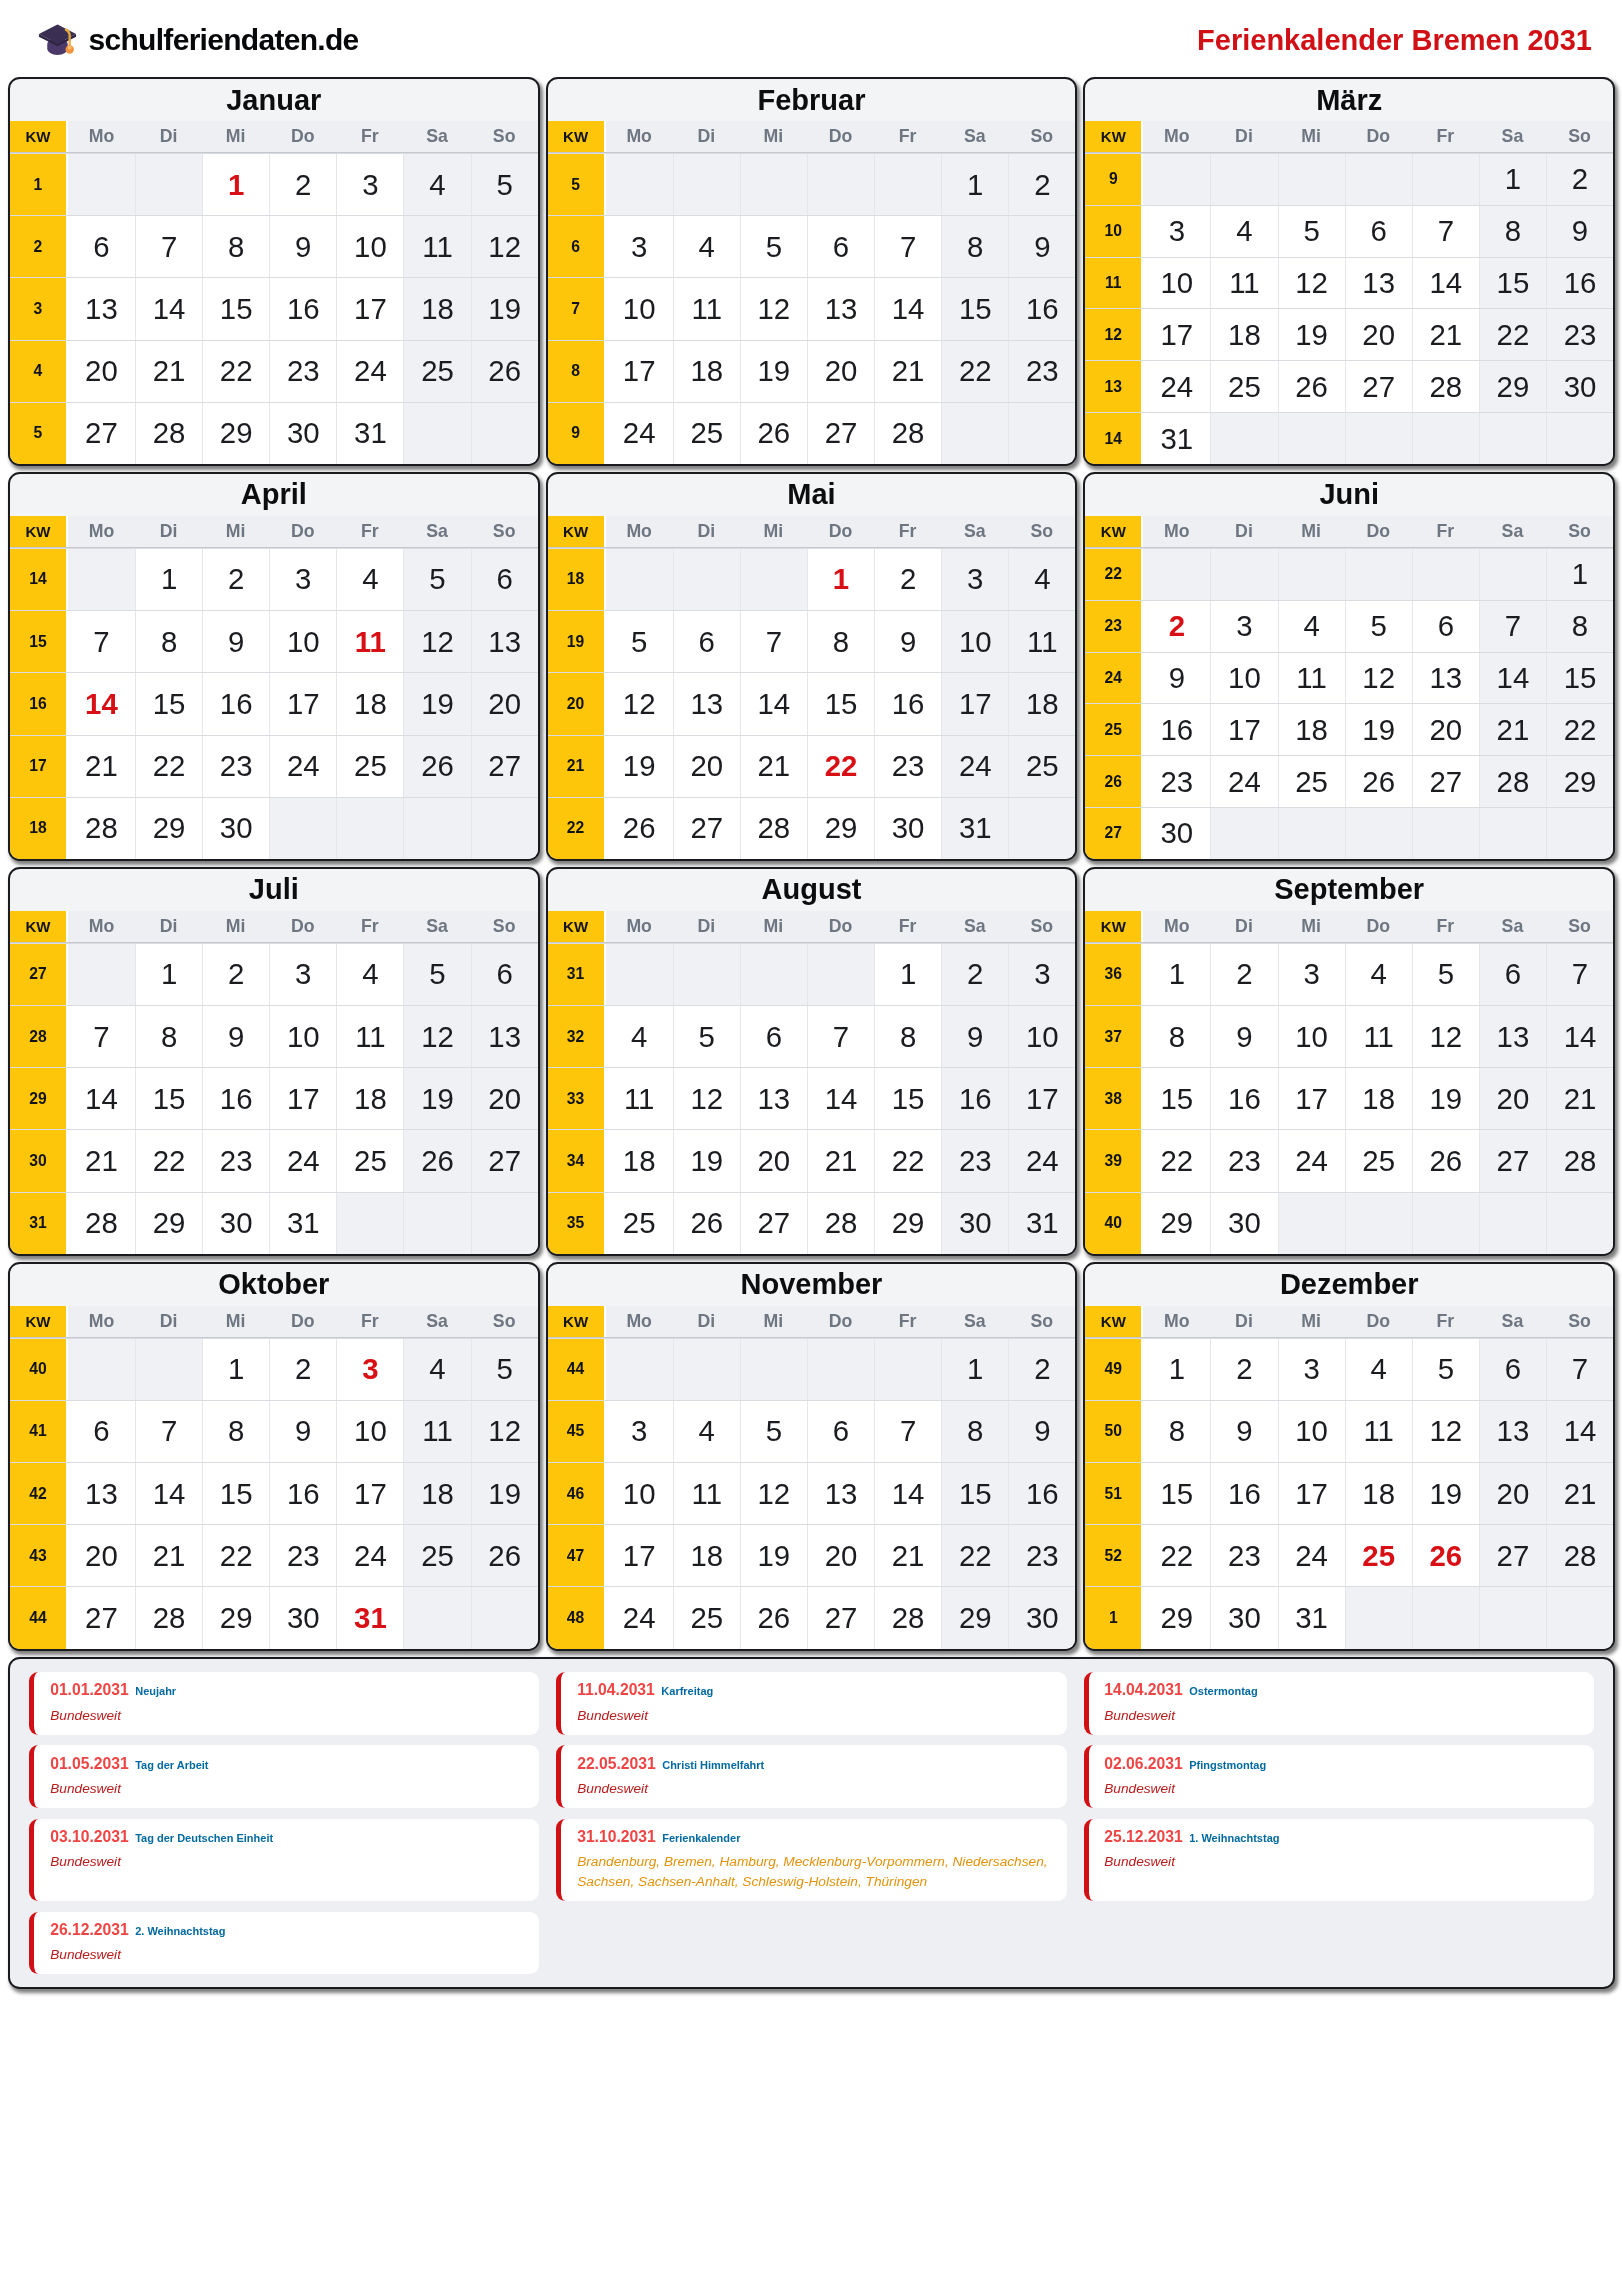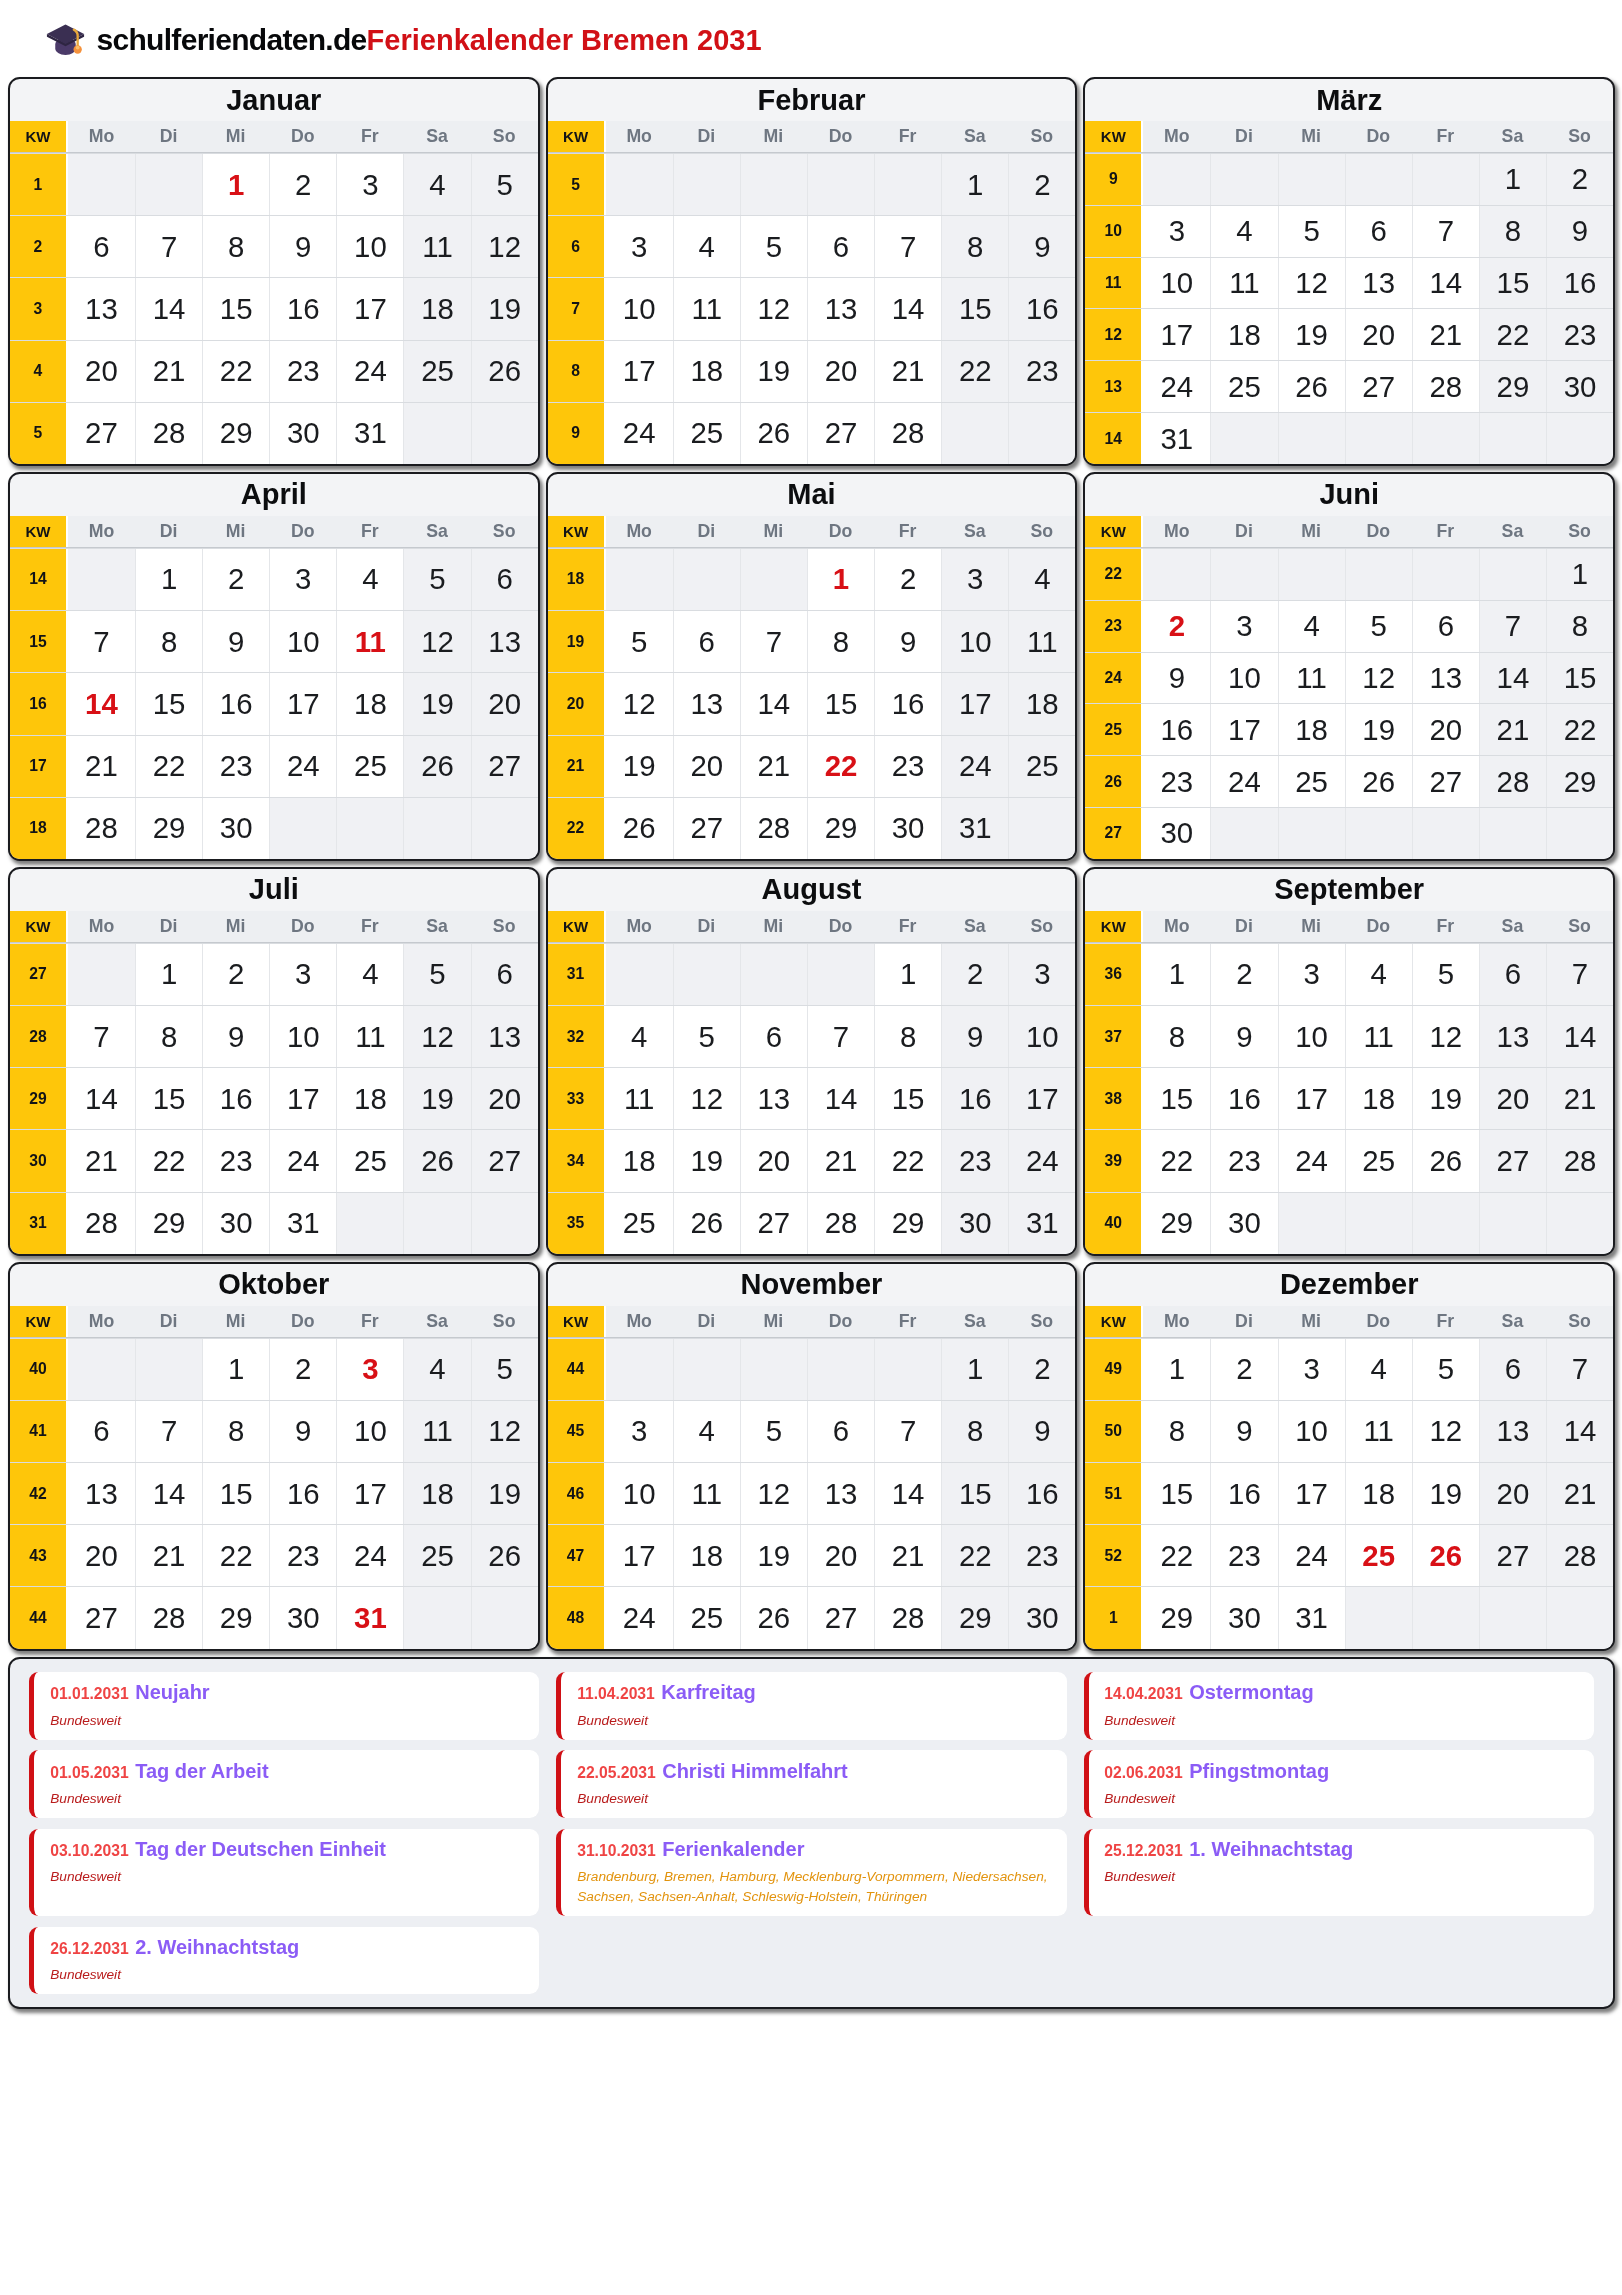--- a/index.html
+++ b/index.html
@@ -2,22 +2,22 @@
 <html style="font-size:10.5px"><head>
 <meta charset="utf-8">
 <style>
   html,body{margin:0;padding:0;}
   body{
     width:1623px;height:2295px;background:#ffffff;
     font-family:"Liberation Sans", sans-serif;color:#191b1e;
     overflow:hidden;position:relative;
   }
   
-  .header{height:77px;display:flex;align-items:center;justify-content:flex-start;
-    padding:3.9px 31px 0 37px;box-sizing:border-box;margin-left:8px;}
+  .header{height:77px;display:flex;align-items:center;justify-content:space-between;
+    padding:3.9px 31px 0 37px;box-sizing:border-box;}
   .logo{display:flex;align-items:center;gap:10.5px;font-size:30px;font-weight:700;
     color:#07080a;letter-spacing:-0.7px;cursor:pointer;}
   .logo svg{width:41px;height:41px;}
   .page-title{font-size:29px;font-weight:700;color:#d11016;}
 
   
   .cal-grid{display:grid;grid-template-columns:repeat(3,1fr);gap:5.9px;margin:0 7.9px;}
   .month-card{height:389px;box-sizing:border-box;border:2px solid #1a1b1f;border-radius:11.8px;
     background:#f3f4f6;overflow:hidden;display:flex;flex-direction:column;
     box-shadow:2.6px 3.3px 3.9px rgba(0,0,0,.5);}
@@ -39,21 +39,21 @@
   .day.hol{color:#d81016;font-weight:700;}
 
   
   .legend{margin:6.5px 7.9px 0;box-sizing:border-box;border:2px solid #1a1b1f;border-radius:11.8px;
     background:#edeff3;box-shadow:2.6px 3.3px 3.9px rgba(0,0,0,.5);
     padding:13px 19.6px;display:grid;grid-template-columns:repeat(3,1fr);gap:10.5px 17px;
     align-items:stretch;}
   .hcard{background:#ffffff;border-left:5.9px solid #d01015;border-radius:9.2px;
     padding:9.2px 15.7px;box-sizing:border-box;}
   .hdate{color:#ef4444;font-weight:700;font-size:15.7px;}
-  .hname{color:#8b5cf6;font-weight:700;font-size:20px;margin-left:6.5px;}
+  .hname{color:#0369a1;font-weight:700;font-size:11px;margin-left:6.5px;}
   .hscope{margin-top:6.5px;font-size:13.7px;font-style:italic;color:#b91c1c;line-height:1.45;}
   .hscope.regional{color:#e2930d;}
 </style>
 </head>
 <body>
 
 <div class="header">
   <div class="logo">
     <span style="display:flex;">
       <svg viewBox="0 0 64 64" aria-hidden="true">

